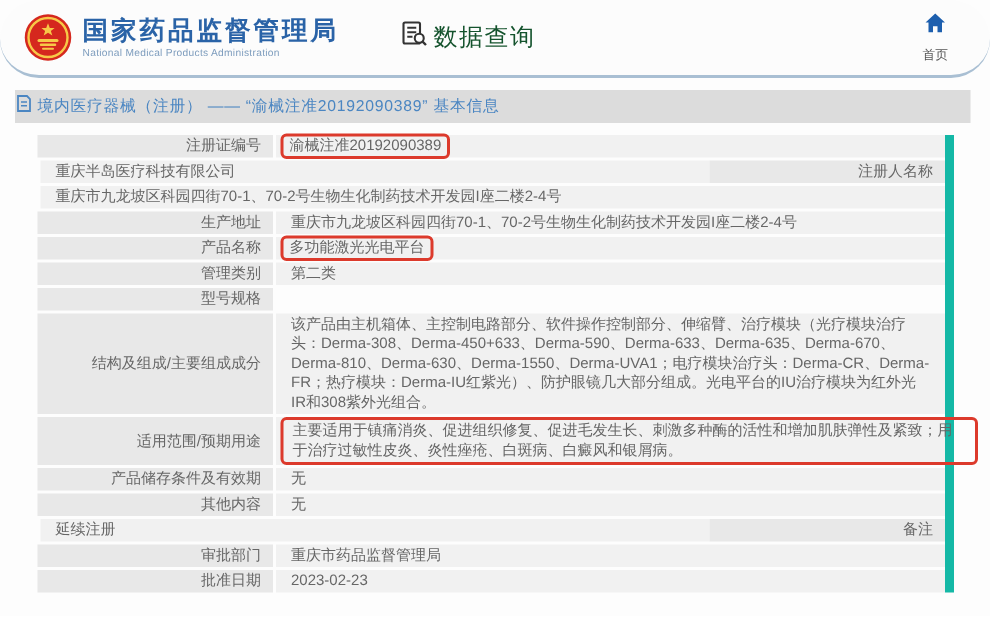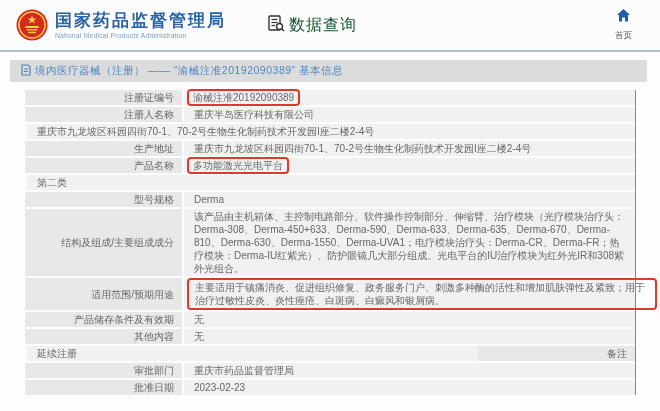--- a/index.html
+++ b/index.html
@@ -1,41 +1,41 @@
 <!DOCTYPE html>
 <html><head>
 <meta charset="utf-8">
 <style>
   * { margin:0; padding:0; box-sizing:border-box; }
   html,body { background:#ffffff; }
   body { font-family:"Liberation Sans","DejaVu Sans",sans-serif; }
   .page { position:relative; width:660px; height:411px; background:#fdfdfd; overflow:hidden; }
 
   
-  .site-header { position:relative; height:52px; background:#fcfcfc; border-bottom:2px solid #a9bfd3; display:flex; align-items:center; }
+  .site-header { position:relative; height:52px; background:#fcfcfc; border-bottom:2px solid #a9bfd3; display:flex; align-items:center;border-radius:26px; }
   .logo-group { display:flex; align-items:center; margin-left:16px; }
   .emblem { width:32px; height:32px; display:block; }
   .org-names { margin-left:7px; }
   .org-cn { font-size:17px; font-weight:bold; color:#2a63a7; letter-spacing:2px; line-height:19px; }
   .org-en { font-size:6.8px; color:#7d9cbd; letter-spacing:0.2px; margin-top:2px; }
   .data-query { display:flex; align-items:center; margin-left:42px; cursor:pointer; }
   .data-query .dq-icon { width:17px; height:17px; margin-right:4px; }
   .dq-label { font-size:16px; color:#14532d; letter-spacing:1px; }
   .header-nav { margin-left:auto; margin-right:28px; display:flex; gap:13px; }
   .nav-item { display:flex; flex-direction:column; align-items:center; cursor:pointer; text-decoration:none; }
   .nav-item .nv-icon { width:15px; height:15px; }
   .nav-item .nv-label { font-size:8.5px; color:#555; margin-top:3px; white-space:nowrap; }
 
   
-  .title-bar { margin:8px 13px 0 10px; height:22px; background:#dcdcdc; display:flex; align-items:center; padding-left:11px; }
+  .title-bar { margin:8px 13px 0 10px; height:22px; background:#dcdcdc; display:flex; align-items:center; padding-left:1px; }
   .tb-icon { width:10px; height:12px; margin-right:4px; flex:0 0 auto; }
   .tb-text { font-size:10.5px; color:#4b86c2; letter-spacing:0.5px; white-space:nowrap; }
 
   
-  .info-table { margin:8px 24px 0 25px; border-right:1px solid #14b8a6; }
+  .info-table { margin:8px 24px 0 25px; border-right:6px solid #14b8a6; }
   .row { display:flex; margin-bottom:2px; }
   .cell { font-size:10px; line-height:13px; color:#666; }
   .cell.label { width:157px; background:#e8e8e8; padding:1px 8px 1px 4px; display:flex; align-items:center; justify-content:flex-end; text-align:right; flex:0 0 auto; }
   .cell.value { flex:1; background:#f1f1f1; padding:1px 10px 1px 10px; margin-left:2px; }
   .red-inline { display:inline-block; border:2px solid #dc3a2c; border-radius:4px; padding:0 4px; margin:-2px 0 -2px -7px; line-height:13px; }
   .red-block { border:2px solid #dc3a2c; border-radius:4px; padding:1px 6px; margin:-1px -32px -1px -7px; position:relative; z-index:2; }
 </style>
 </head>
 <body>
 
@@ -96,56 +96,56 @@
     <span class="tb-text">境内医疗器械（注册） —— “渝械注准20192090389” 基本信息</span>
   </div>
 
   <div class="info-table">
     <div class="row">
       <div class="cell label">注册证编号</div>
       <div class="cell value"><span class="red-inline">渝械注准20192090389</span></div>
     </div>
 
     <div class="row">
+      <div class="cell value">重庆半岛医疗科技有限公司</div>
       <div class="cell label">注册人名称</div>
-      <div class="cell value">重庆半岛医疗科技有限公司</div>
     </div>
 
     <div class="row">
       <div class="cell value">重庆市九龙坡区科园四街70-1、70-2号生物生化制药技术开发园I座二楼2-4号</div>
     </div>
 
     <div class="row">
       <div class="cell label">生产地址</div>
       <div class="cell value">重庆市九龙坡区科园四街70-1、70-2号生物生化制药技术开发园I座二楼2-4号</div>
     </div>
 
     <div class="row">
       <div class="cell label">产品名称</div>
       <div class="cell value"><span class="red-inline">多功能激光光电平台</span></div>
     </div>
 
     <div class="row">
+      <div class="cell label">管理类别</div>
       <div class="cell value">第二类</div>
     </div>
 
     <div class="row">
       <div class="cell label">型号规格</div>
-      <div class="cell value">Derma</div>
     </div>
 
     <div class="row">
       <div class="cell label">结构及组成/主要组成成分</div>
       <div class="cell value">该产品由主机箱体、主控制电路部分、软件操作控制部分、伸缩臂、治疗模块（光疗模块治疗头：Derma-308、Derma-450+633、Derma-590、Derma-633、Derma-635、Derma-670、Derma-810、Derma-630、Derma-1550、Derma-UVA1；电疗模块治疗头：Derma-CR、Derma-FR；热疗模块：Derma-IU红紫光）、防护眼镜几大部分组成。光电平台的IU治疗模块为红外光IR和308紫外光组合。</div>
     </div>
 
     <div class="row">
       <div class="cell label">适用范围/预期用途</div>
       <div class="cell value">
-          <div class="red-block">主要适用于镇痛消炎、促进组织修复、政务服务门户、刺激多种酶的活性和增加肌肤弹性及紧致；用于治疗过敏性皮炎、炎性痤疮、白斑病、白癜风和银屑病。</div>
+          <div class="red-block">主要适用于镇痛消炎、促进组织修复、促进毛发生长、刺激多种酶的活性和增加肌肤弹性及紧致；用于治疗过敏性皮炎、炎性痤疮、白斑病、白癜风和银屑病。</div>
         </div>
     </div>
 
     <div class="row">
       <div class="cell label">产品储存条件及有效期</div>
       <div class="cell value">无</div>
     </div>
 
 
     <div class="row">

